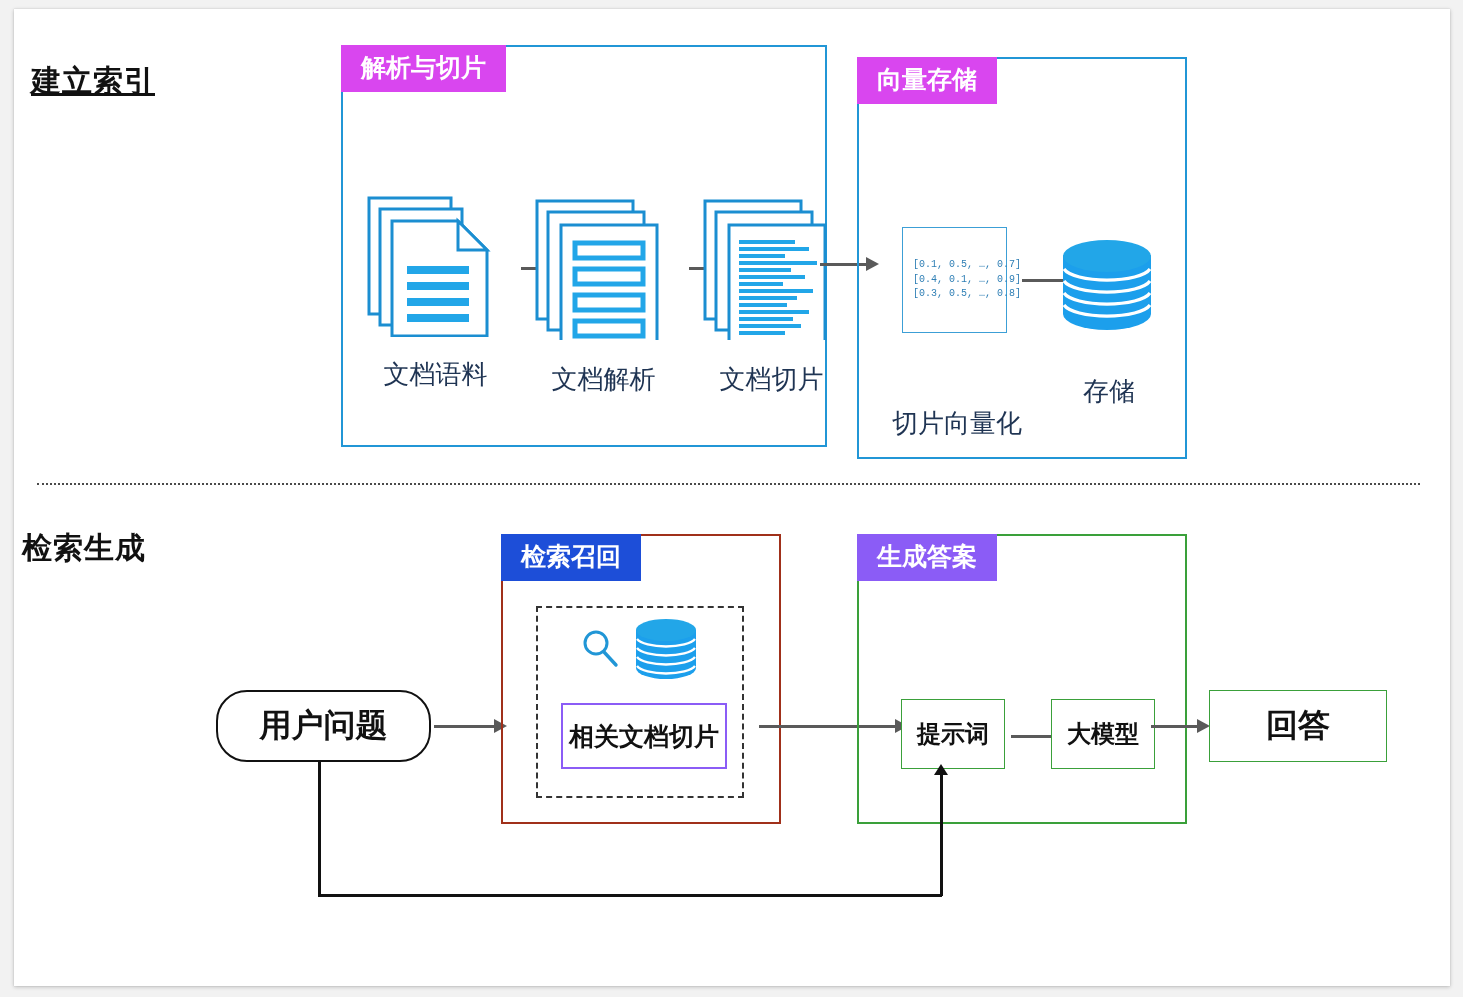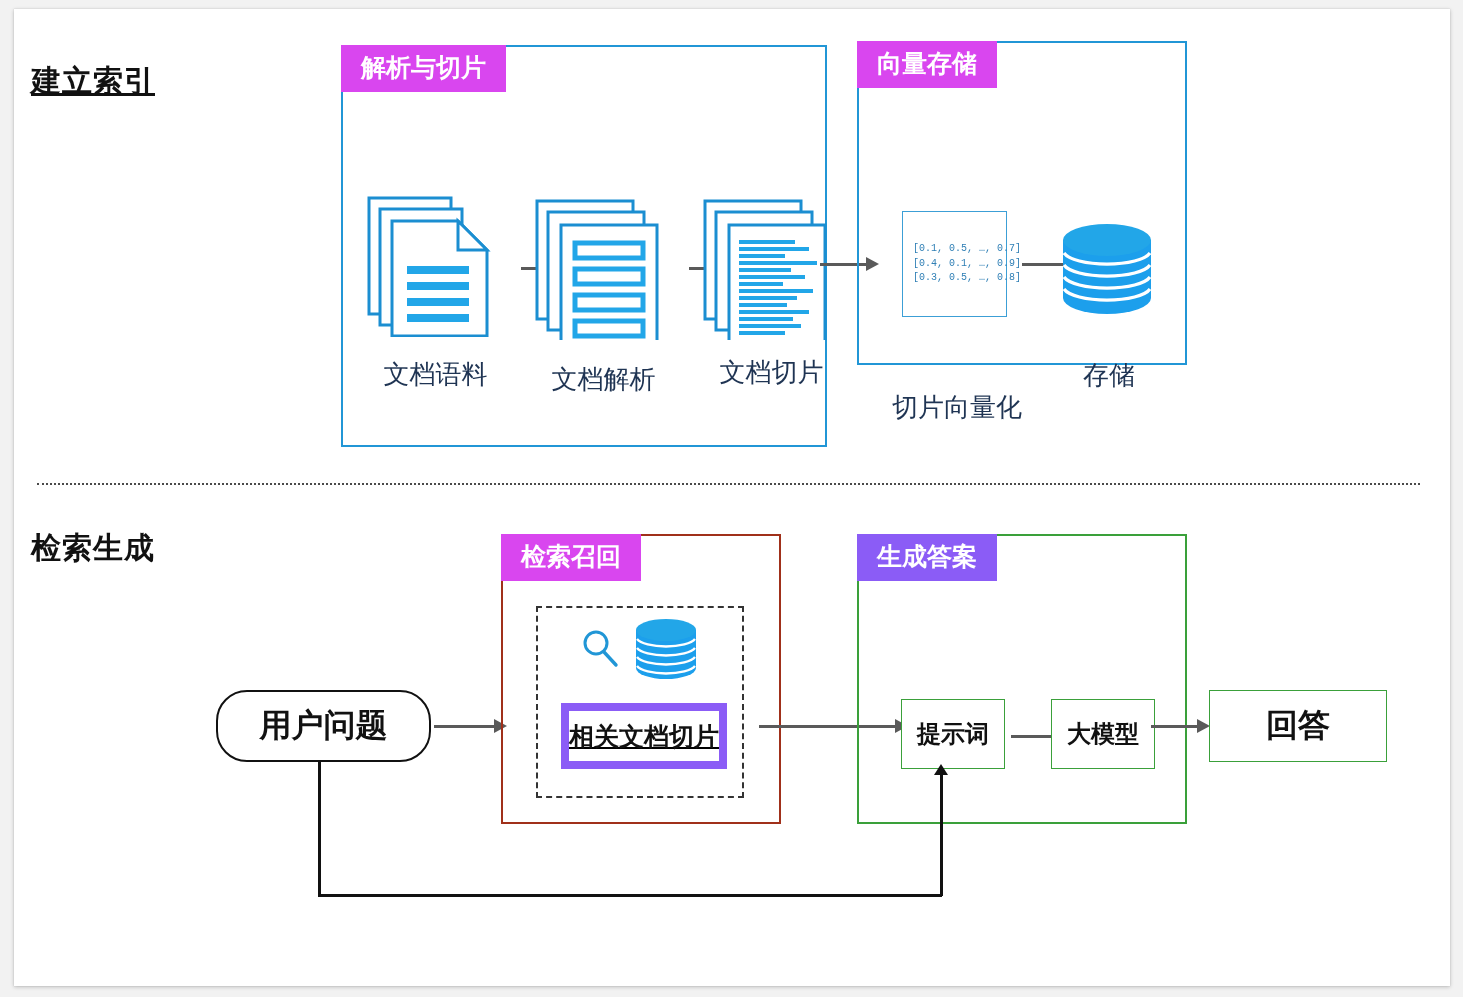--- a/index.html
+++ b/index.html
@@ -32,21 +32,21 @@
   .panel.red   { border:2px solid #a0301a; }
   .panel.green { border:2px solid #3aa03a; }
 
   .panel-tab{
     position:absolute; top:-2px; left:-2px;
     color:#fff; font-weight:bold; font-size:25px;
     padding:10px 20px 12px 20px; white-space:nowrap;
     line-height:1;
   }
   .tab-blue { background:#d946ef; }
-  .tab-red  { background:#d946ef; }
+  .tab-red  { background:#1d4ed8; }
   .tab-green{ background:#8b5cf6; }
 
   
   .caption{
     font-size:26px; color:#1f3453; white-space:nowrap; text-align:center;
   }
 
   
   .arrow-h{ height:14px; }
   .arrow-h .shaft{
@@ -66,21 +66,21 @@
   }
   .vec-line{ font-size:10px; color:#2f7fb5; line-height:1.45;
              font-family:Liberation Mono, monospace; white-space:nowrap;}
 
   
   .flowbox{
     box-sizing:border-box; background:#fff; display:flex;
     align-items:center; justify-content:center; white-space:nowrap;
   }
   .flowbox.black { border:2px solid #111; }
-  .flowbox.redb  { border:8px solid #8b5cf6;text-decoration:underline; }
+  .flowbox.redb  { border:2px solid #8b5cf6; }
   .flowbox.greenb{ border:1.8px solid #3aa03a; }
 
   .bigtext{ font-size:32px; font-weight:bold; color:#111; }
   .midtext{ font-size:25px; font-weight:bold; color:#111; }
   .smtext { font-size:24px; font-weight:bold; color:#111; }
 
   .dashed-inner{
     box-sizing:border-box; border:2px dashed #333; background:#fff;
   }
 
@@ -166,29 +166,29 @@
           <rect x="40" y="115" width="70" height="4"></rect>
           <rect x="40" y="122" width="54" height="4"></rect>
           <rect x="40" y="129" width="62" height="4"></rect>
           <rect x="40" y="136" width="46" height="4"></rect>
         </g>
       </svg>
     </div>
 
     <div class="abs caption" style="left:10px; top:310px; width:165px;">文档语料</div>
     <div class="abs caption" style="left:178px; top:315px; width:165px;">文档解析</div>
-    <div class="abs caption" style="left:346px; top:308px; width:165px;text-align:center;">文档切片</div>
+    <div class="abs caption" style="left:346px; top:315px; width:165px;text-align:center;">文档切片</div>
   </div>
 
   <div class="abs arrow-h" style="left:806px; top:248px; width:60px;">
     <div class="shaft" style="width:48px;"></div>
     <div class="head" style="left:46px;"></div>
   </div>
 
-  <div class="abs panel blue" style="left:843px; top:32px; width:330px; height:324px;">
+  <div class="abs panel blue" style="left:843px; top:48px; width:330px; height:402px;">
     <div class="panel-tab tab-blue">向量存储</div>
 
     <div class="abs vec-box" style="left:43px; top:168px; width:105px; height:106px;">
       <div class="vec-line">[0.1, 0.5, …, 0.7]</div>
       <div class="vec-line">[0.4, 0.1, …, 0.9]</div>
       <div class="vec-line">[0.3, 0.5, …, 0.8]</div>
     </div>
 
     <div class="abs arrow-h" style="left:163px; top:214px; width:60px;">
       <div class="shaft" style="width:48px;"></div>
@@ -207,21 +207,21 @@
         </g>
       </svg>
     </div>
 
     <div class="abs caption" style="left:8px; top:315px; width:180px;margin-top:32px;">切片向量化</div>
     <div class="abs caption" style="left:190px; top:315px; width:120px;">存储</div>
   </div>
 
   <div class="abs divider" style="left:23px; top:474px; width:1383px;"></div>
 
-  <div class="abs section-title" style="left:17px; top:519px;">检索生成</div>
+  <div class="abs section-title" style="left:8px; top:519px;">检索生成</div>
 
   <div class="abs flowbox black" style="left:202px; top:681px; width:215px; height:72px;border-radius:31px;">
     <span class="bigtext">用户问题</span>
   </div>
 
   <div class="abs arrow-h" style="left:420px; top:710px; width:74px;">
     <div class="shaft" style="width:62px;"></div>
     <div class="head" style="left:60px;"></div>
   </div>
 

